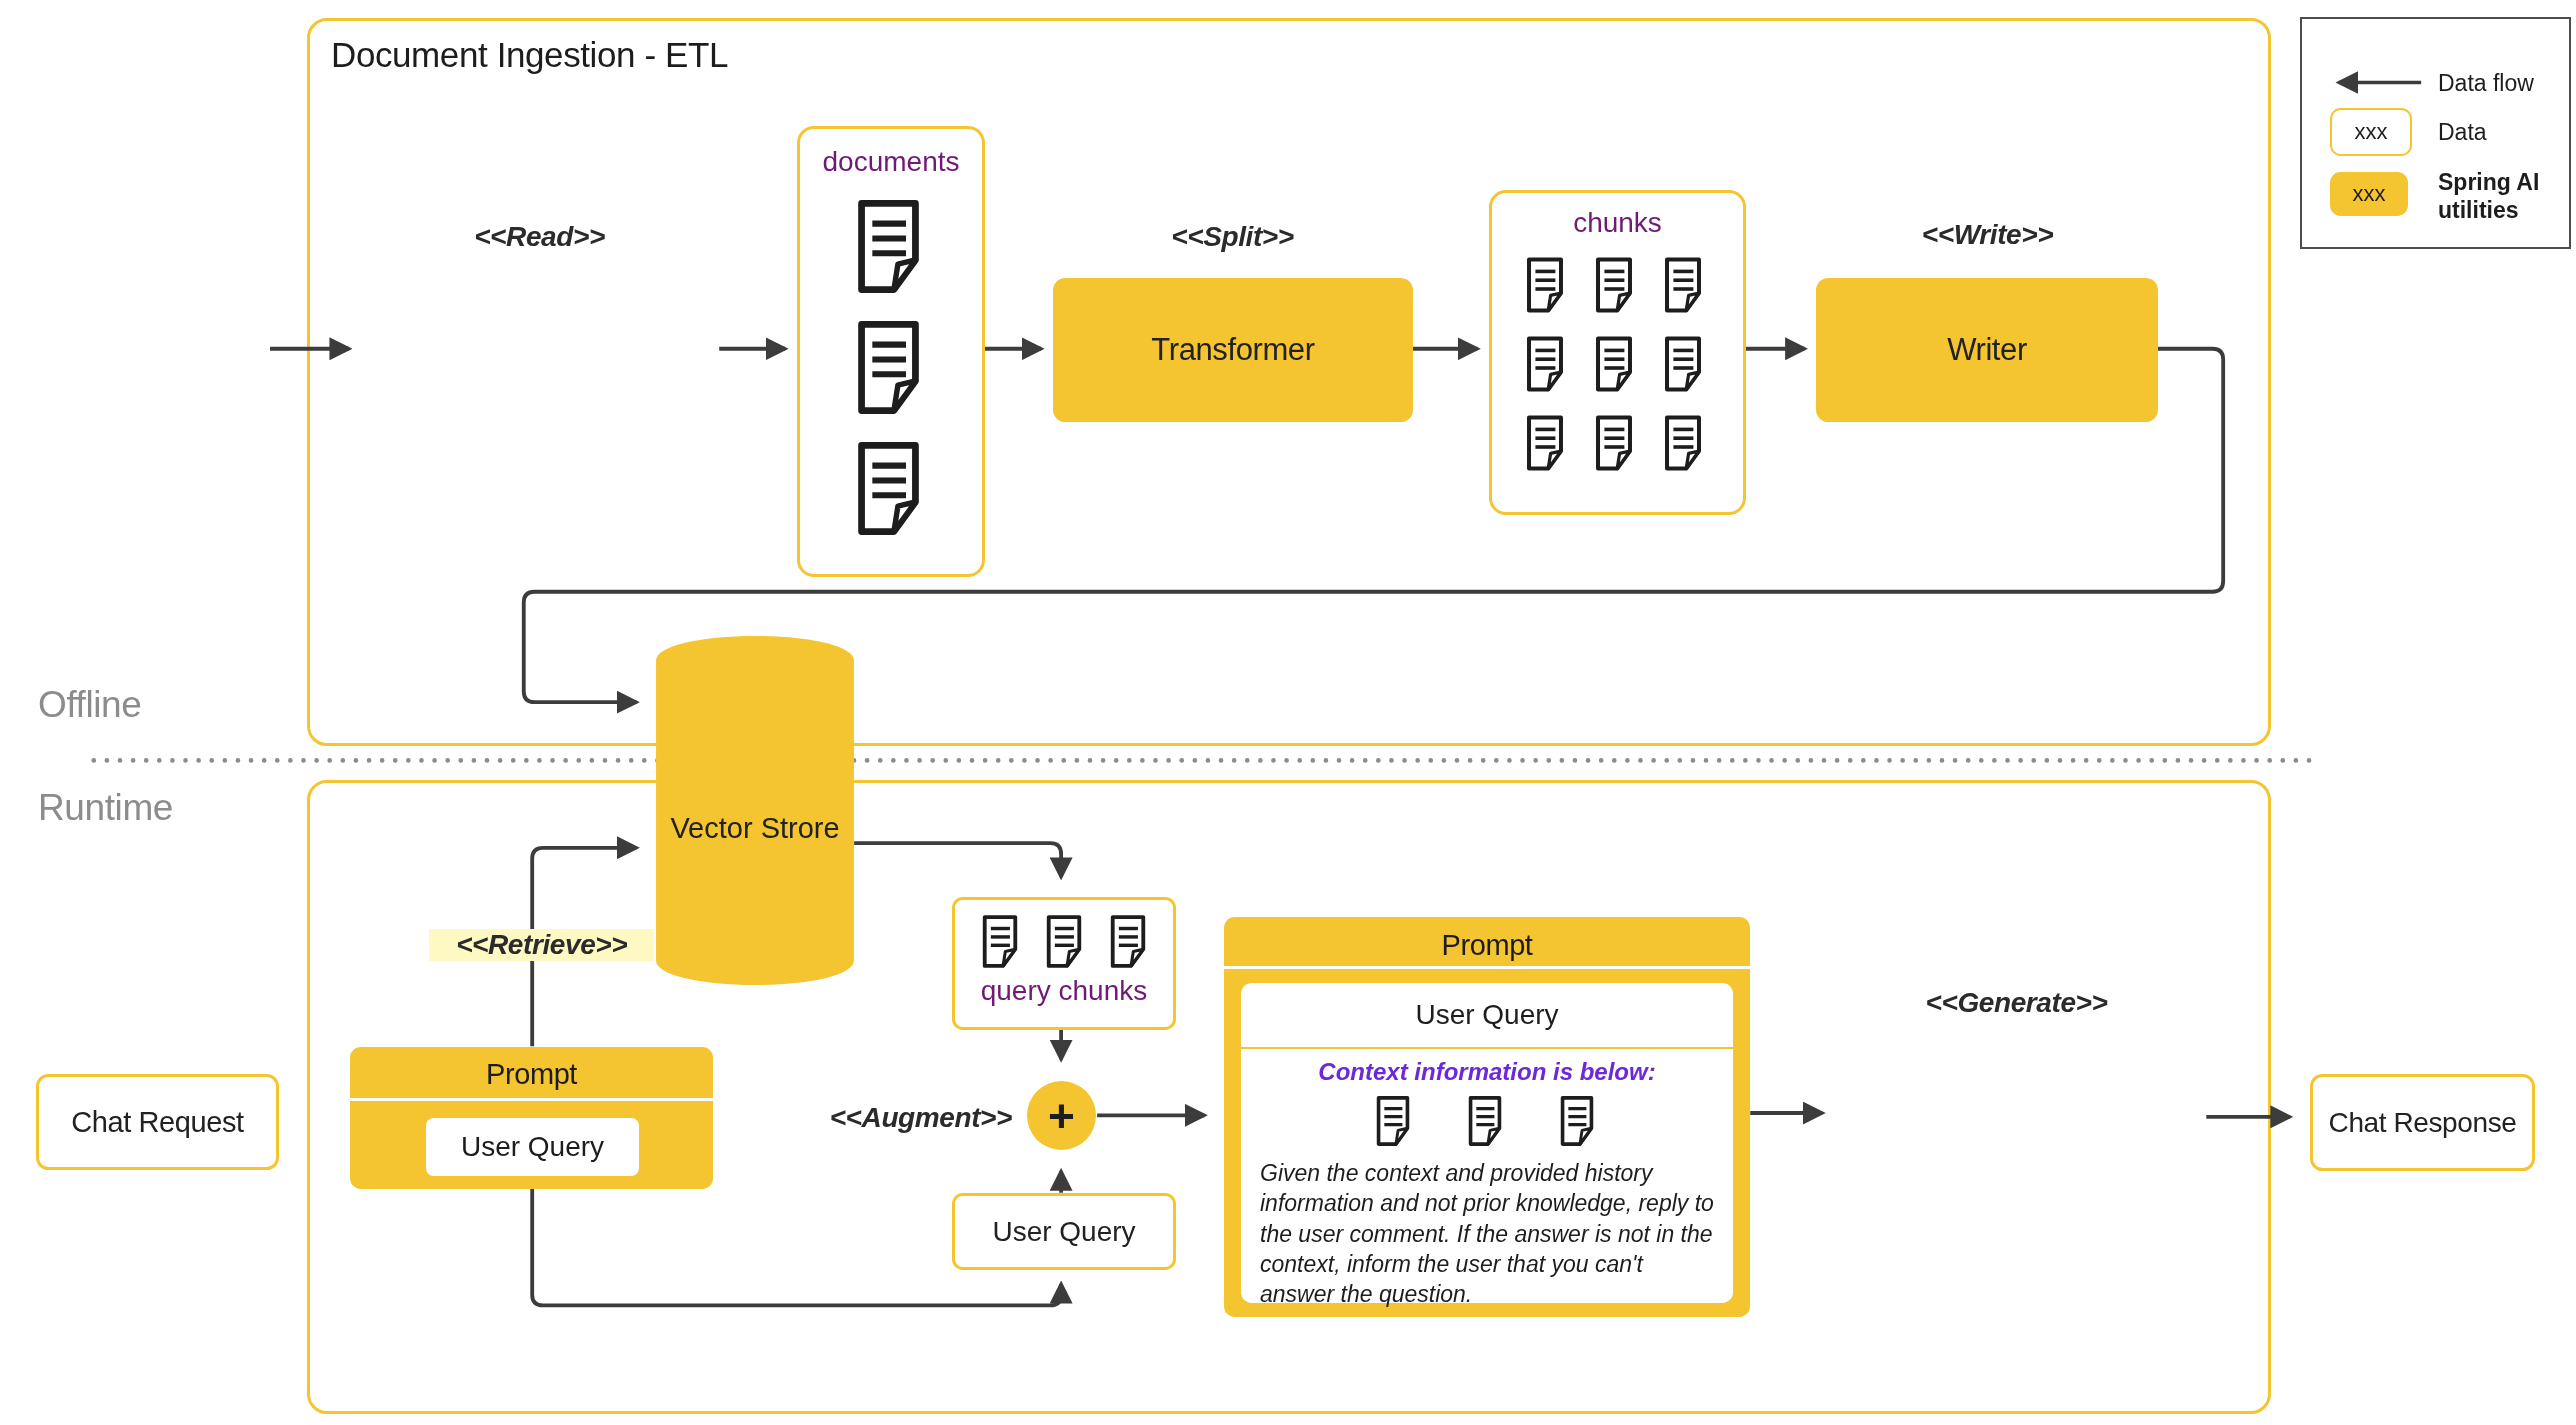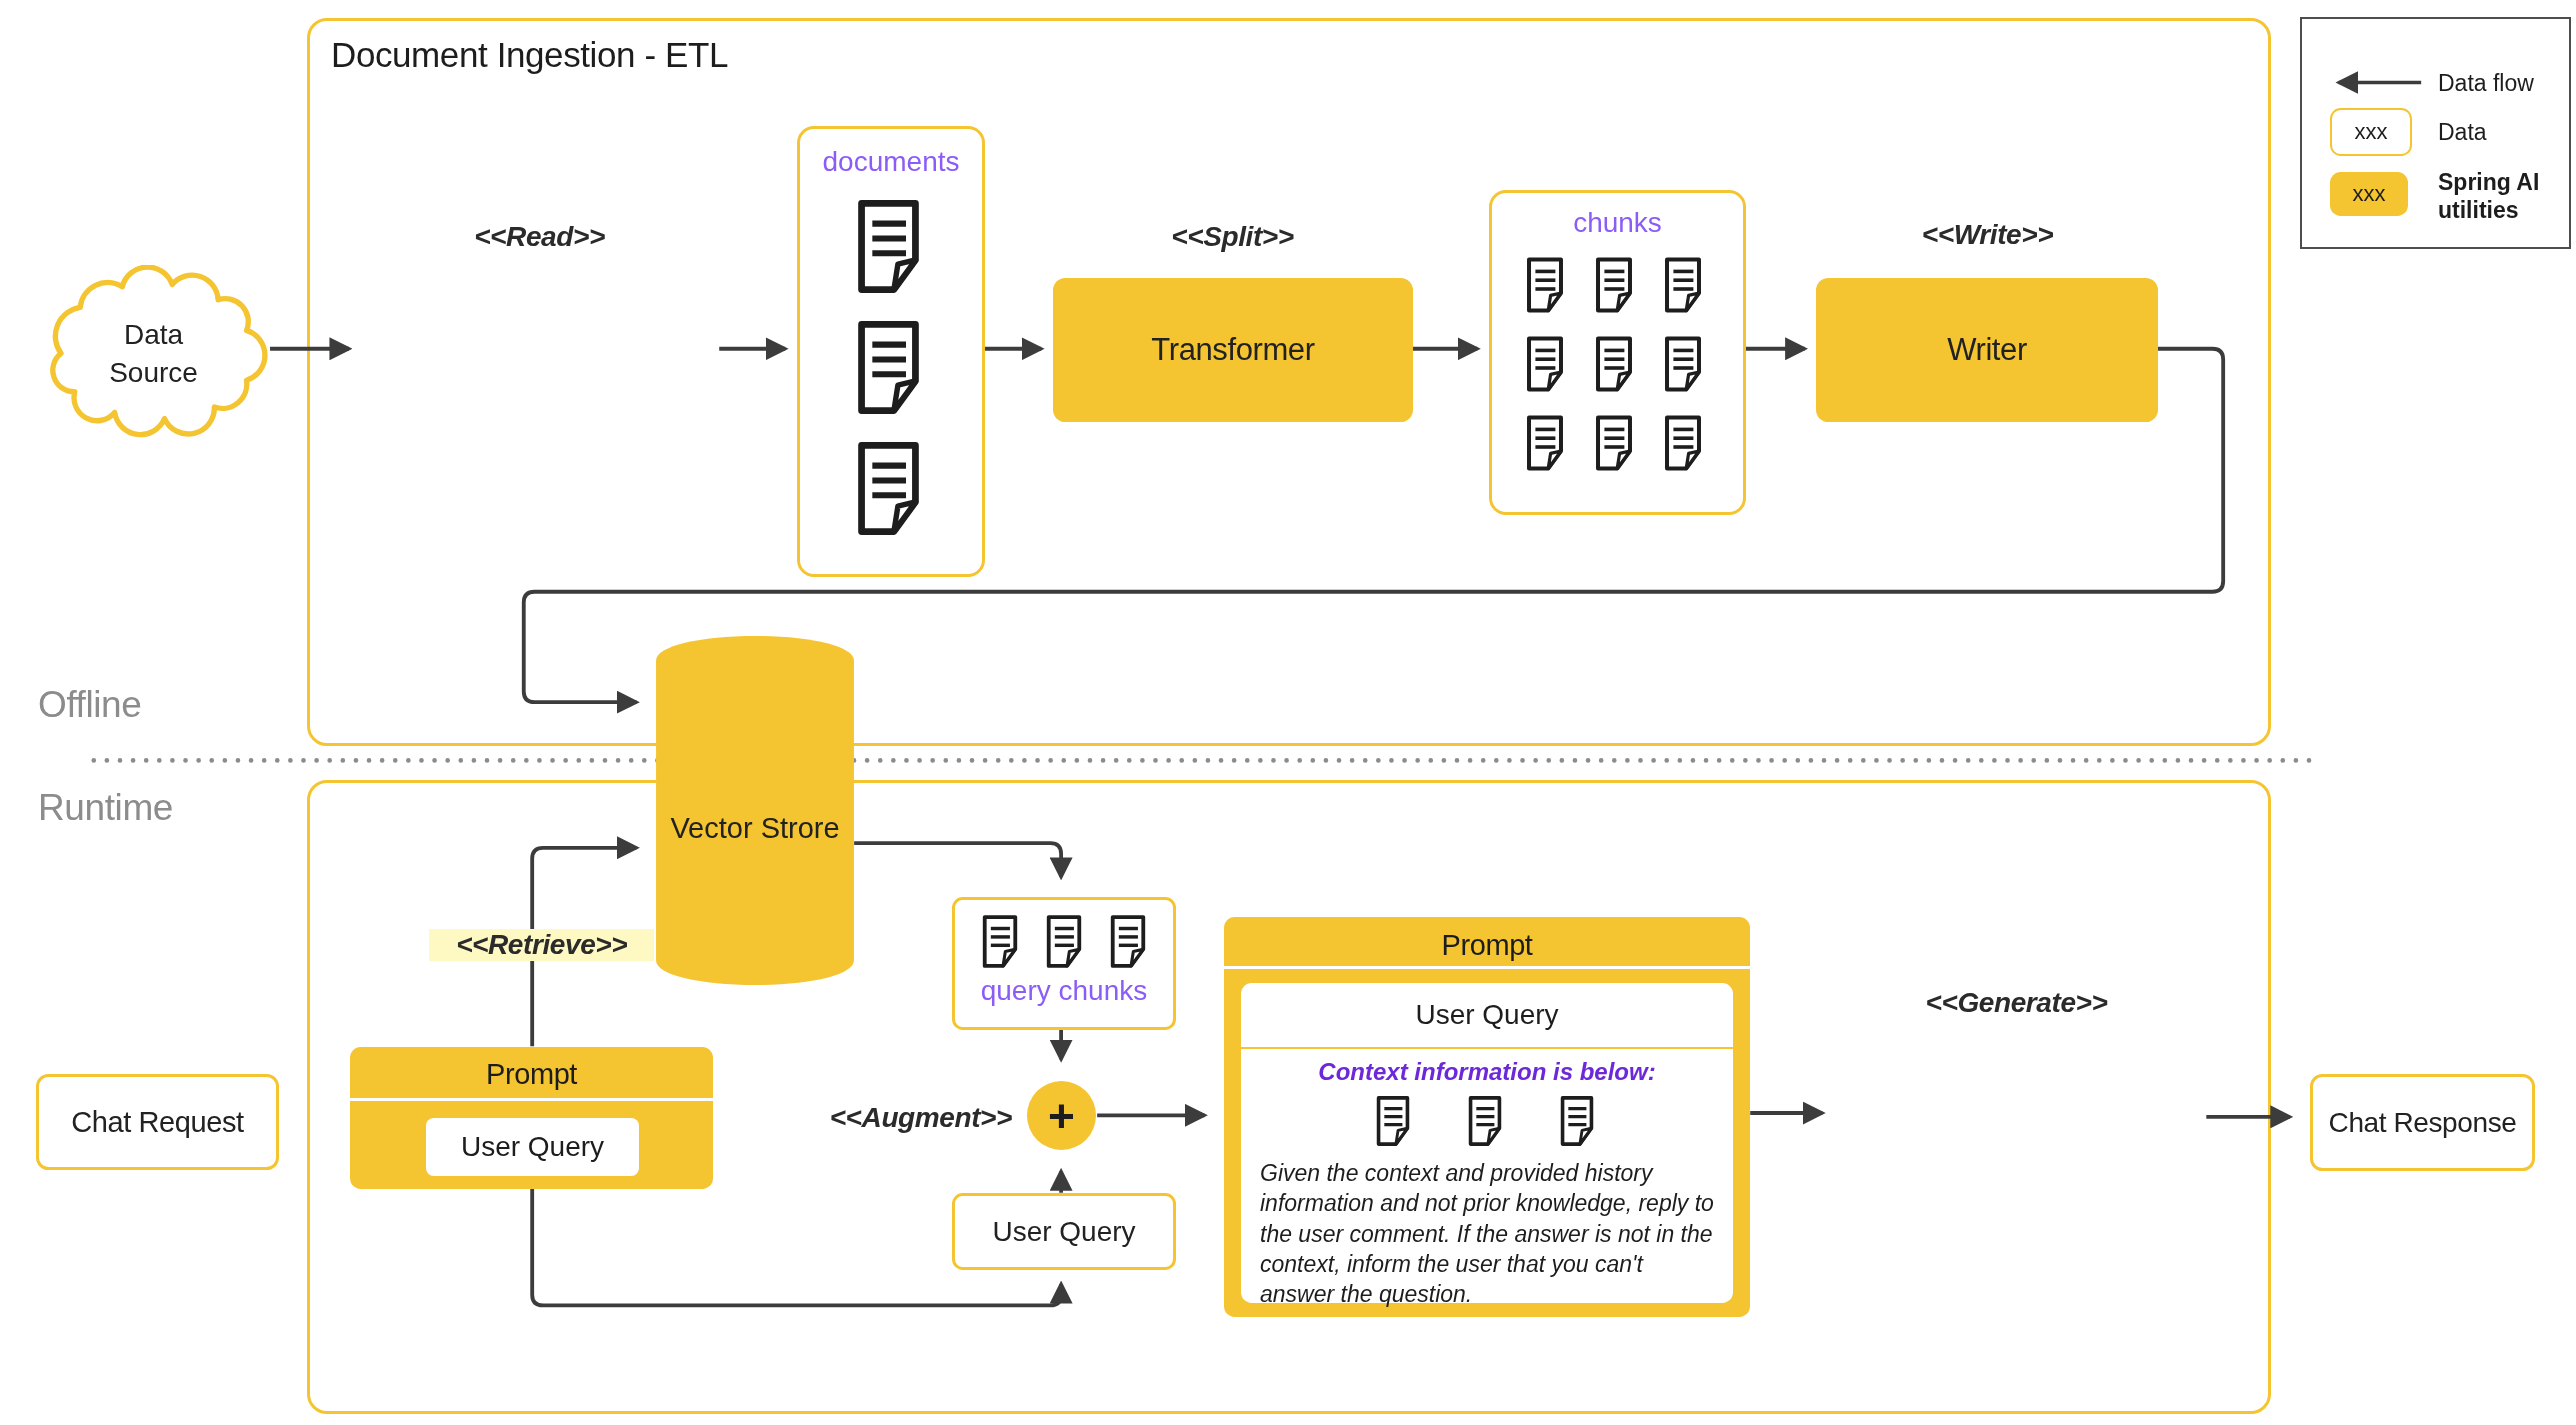--- a/index.html
+++ b/index.html
@@ -7,21 +7,21 @@
           font-family:"Liberation Sans","DejaVu Sans",sans-serif;color:#222;overflow:hidden;}
   .abs{position:absolute;}
   .center{display:flex;align-items:center;justify-content:center;text-align:center;}
   .container-frame{border:3.1px solid #F5C431;border-radius:20px;background:transparent;}
   .node-yellow{background:#F5C431;border-radius:12.3px;}
   .node-data{background:#fff;border:3.8px solid #F5C431;border-radius:12.3px;}
   .node-label{font-size:31px;color:#222;letter-spacing:-0.4px;}
   .stereo{font-style:italic;font-weight:600;font-size:28px;color:#2b2b2b;letter-spacing:-0.4px;}
   .section-title{font-size:35px;color:#1d1d1d;letter-spacing:-0.4px;}
   .side-label{font-size:37px;color:#8C8C8C;letter-spacing:-0.4px;}
-  .small-label{font-size:28px;color:#8b5cf6;}
+  .small-label{font-size:28px;color:#701a75;}
   .legend-text{font-size:23px;color:#1d1d1d;}
   .white-divider{position:absolute;left:0;right:0;height:3.1px;background:#fff;}
   .yellow-divider{position:absolute;height:2.3px;background:#F5C431;}
   svg{display:block;}
   .connector-layer{position:absolute;left:0;top:0;pointer-events:none;}
   .lbl-bg{background:#fef9c3;padding:0 9.2px;}
 </style>
 </head>
 <body>
 
@@ -71,26 +71,20 @@
       <path d="M694 1550 V1689 Q694 1703 708 1703 H1370 Q1384 1703 1384 1689 V1675" marker-end="url(#arr)"></path>
       <path d="M1114 1100 H1370 Q1384 1100 1384 1114 V1144" marker-end="url(#arr)"></path>
       <path d="M1384 1336 V1382" marker-end="url(#arr)"></path>
       <path d="M1384 1556 V1528" marker-end="url(#arr)"></path>
       <path d="M1431 1455 H1571" marker-end="url(#arr)"></path>
       <path d="M2283 1452 H2377" marker-end="url(#arr)"></path>
       <path d="M2878 1457 H2987" marker-end="url(#arr)"></path>
     </g>
   </svg>
 
-  <div class="abs" style="left:38px;top:265px;width:230px;height:173px;">
-    <svg width="230" height="173" viewBox="0 0 300 225">
-      <path d="M30 115 A38 38 0 0 1 55 55 A36 36 0 0 1 110 28 A34 34 0 0 1 175 25 A34 34 0 0 1 235 45 A30 30 0 0 1 272 85 A34 34 0 0 1 272 150 A32 32 0 0 1 230 185 A34 34 0 0 1 165 200 A34 34 0 0 1 100 192 A30 30 0 0 1 48 165 A28 28 0 0 1 30 115 Z" fill="#ffffff" stroke="#F5C431" stroke-width="7" stroke-linejoin="round"></path>
-    </svg>
-    <div class="abs center" style="left:58px;top:31px;width:115px;height:115px;font-size:28px;line-height:1.35;color:#222;">Data Source</div>
-  </div>
 
   <div class="abs stereo center" style="left:417px;top:221px;width:245px;">&lt;&lt;Read&gt;&gt;</div>
 
   <div class="abs node-data" style="left:797px;top:126px;width:182px;height:445px;border-radius:17px;">
     <div class="abs center small-label" style="left:0;top:17px;width:100%;">documents</div>
     <svg class="abs" style="left:48px;top:69px;" width="81" height="97" viewBox="0 0 105 126">
         <use href="#doc"></use>
       </svg>
     <svg class="abs" style="left:48px;top:190px;" width="81" height="97" viewBox="0 0 105 126">
         <use href="#doc"></use>

